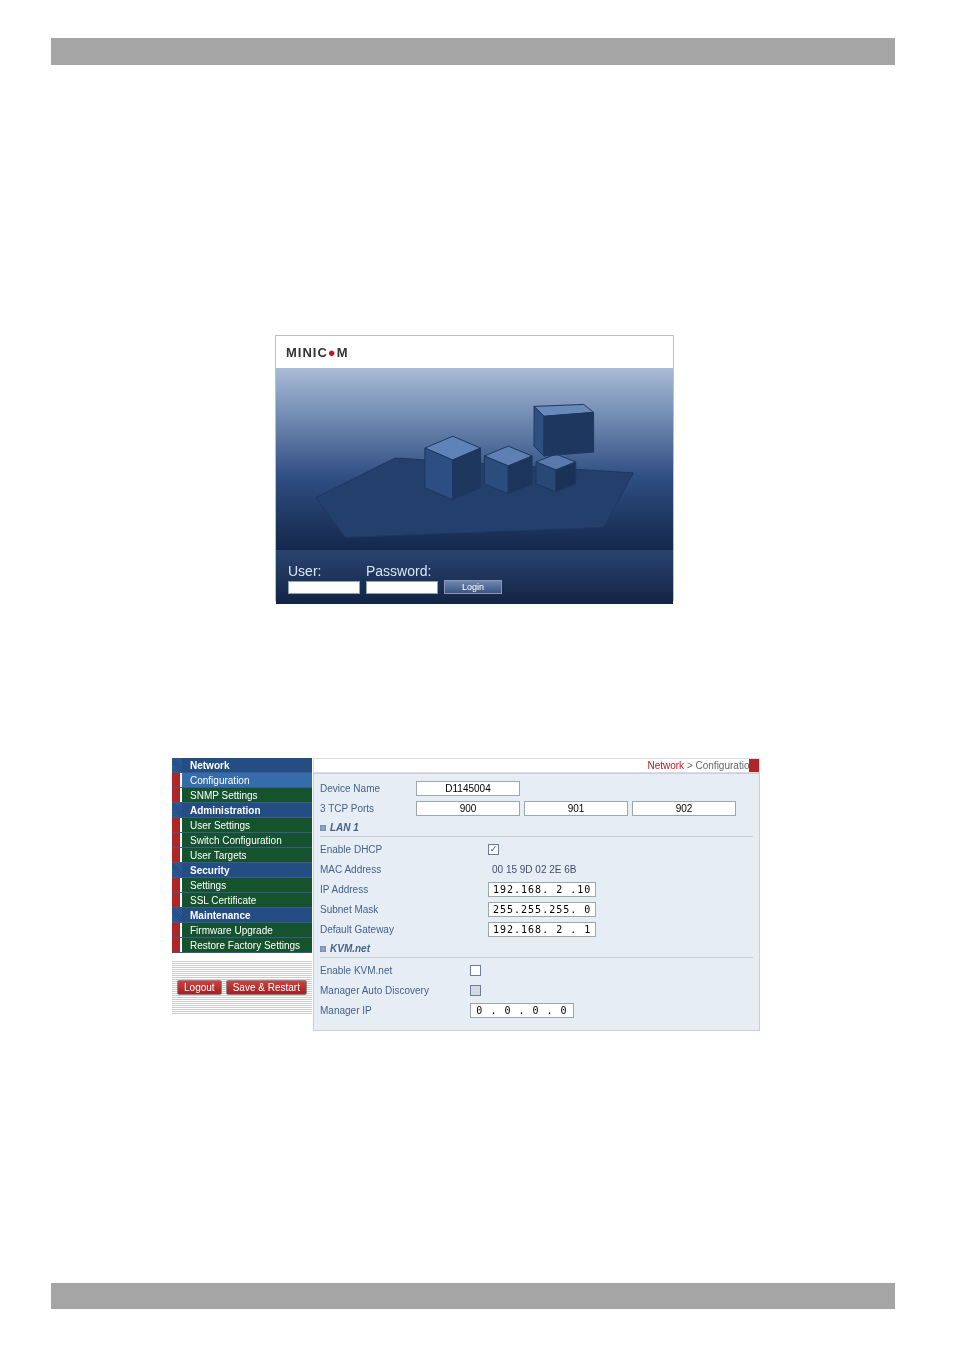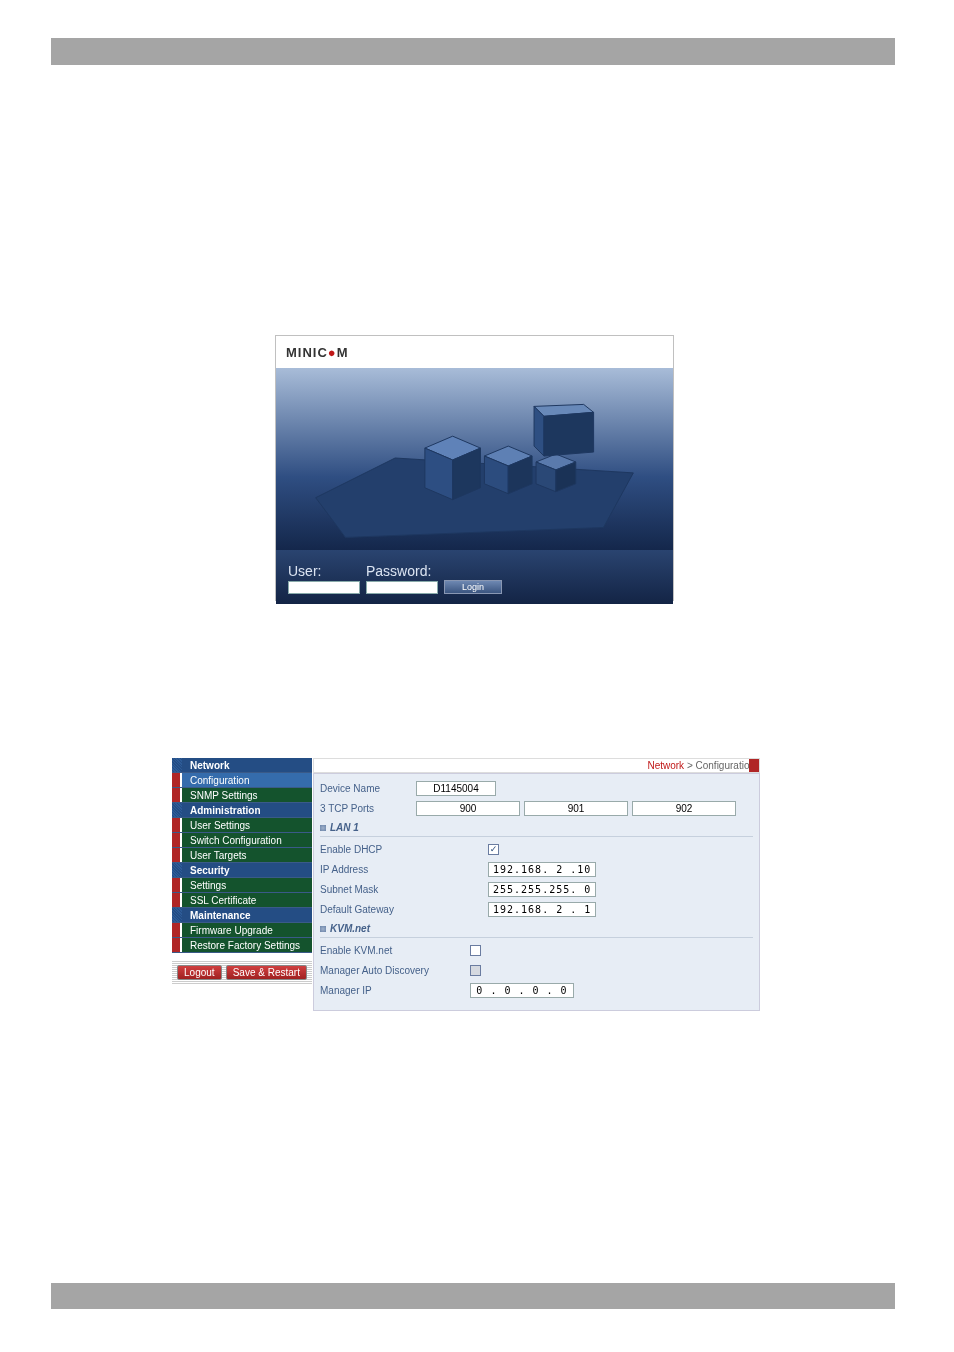--- a/index.html
+++ b/index.html
@@ -19,34 +19,34 @@
   .login-bottom button { width:58px; height:14px; font-size:9px; background: linear-gradient(#6e88b2,#3b5580); color:#fff; border:1px solid #8997b3; border-radius:0; }
 
   .config-panel { position: absolute; left: 172px; top: 758px; width: 588px; height: 281px; font-size: 10px; }
   .sidebar { position:absolute; left:0; top:0; width:140px; }
   .side-row { height:15px; display:flex; align-items:center; padding-left: 18px; color:#fff; border-bottom:1px solid #3a5a88; position:relative; }
   .side-row .marker { position:absolute; left:0; top:0; width:10px; height:100%; background:#b02626; border-right:2px solid #fff; }
   .side-row.header { background:#244d84; font-weight:bold; }
   .side-row.header .dots { position:absolute; left:0; top:0; width:10px; height:100%; background: repeating-linear-gradient(45deg,#2d5b97,#2d5b97 1px,#244d84 1px,#244d84 2px); }
   .side-row.item { background:#14532d; }
   .side-row.selected { background:#356cac; }
-  .sidebar-buttons { margin-top:8px; display:flex; gap:4px; justify-content:center; padding: 4px 2px; background: repeating-linear-gradient(0deg,#ccc,#ccc 1px,#fff 1px,#fff 2px); }
+  .sidebar-buttons { margin-top:8px; display:flex; gap:4px; justify-content:center; padding: 19px 2px; background: repeating-linear-gradient(0deg,#ccc,#ccc 1px,#fff 1px,#fff 2px); }
   .sidebar-buttons button { font-size:10px; padding:1px 6px; border:1px solid #888; border-radius:2px; color:#fff; }
   .btn-logout { background: linear-gradient(#d04040,#a02020); }
   .btn-save { background: linear-gradient(#d04040,#a02020); }
 
   .main { position:absolute; left:141px; top:0; width:447px; }
   .breadcrumb-bar { height:15px; display:flex; align-items:center; justify-content:flex-end; padding:0 4px; font-size:10px; color:#c01818; background:#fff; border:1px solid #ddd; position:relative; }
   .breadcrumb-bar .bcrumb-sep { color:#666; }
   .breadcrumb-bar .right-cap { position:absolute; right:0; top:0; width:10px; height:100%; background:#b02626; }
   .content { background:#e7edf5; border:1px solid #ccd; padding:4px 6px 10px 6px; }
   .row { display:flex; align-items:center; height:20px; gap:4px; }
   .row label { color:#45618a; width:92px; }
   .row input[type=text] { height:15px; font-size:10px; border:1px solid #9aa; background:#fff; padding:0 4px; text-align:center; }
-  .row input.wide { width:80px; }
+  .row input.wide { width:104px; }
   .row input.ip { width:108px; font-family:monospace; letter-spacing:1px; }
   .row .checkbox { width:11px; height:11px; border:1px solid #6a7ca0; background:#fff; display:flex; align-items:center; justify-content:center; font-size:9px; color:#2b4b7a; }
   .row .port { width:104px; }
   .section-title { color:#45618a; font-weight:bold; padding:2px 0 3px 0; border-bottom:1px solid #c6d0dd; margin-bottom:2px; margin-top:2px;font-style:italic; }
   .section-title::before { content:""; display:inline-block; width:6px; height:6px; background: radial-gradient(#9fb1cb,#6a83a8); margin-right:4px; }
   .readonly-val { color:#3b4d6f; padding-left:4px; }
 </style>
 </head>
 <body>
 
@@ -170,20 +170,24 @@
         <input type="text" class="port" value="901" style="">
         <input type="text" class="port" value="902" style="">
       </div>
 
       <div class="section-title">LAN 1</div>
       <div class="row">
         <label style="width:164px">Enable DHCP</label>
         <span class="checkbox">✓</span>
       </div>
       <div class="row">
+        <label style="width:164px">MAC Address</label>
+        <span class="readonly-val">00 15 9D 02 2E 6B</span>
+      </div>
+      <div class="row">
         <label style="width:164px">IP Address</label>
         <input type="text" class="ip" value="192.168. 2 .105" style="">
       </div>
       <div class="row">
         <label style="width:164px">Subnet Mask</label>
         <input type="text" class="ip" value="255.255.255. 0" style="">
       </div>
       <div class="row">
         <label style="width:164px">Default Gateway</label>
         <input type="text" class="ip" value="192.168. 2 . 1" style="">

